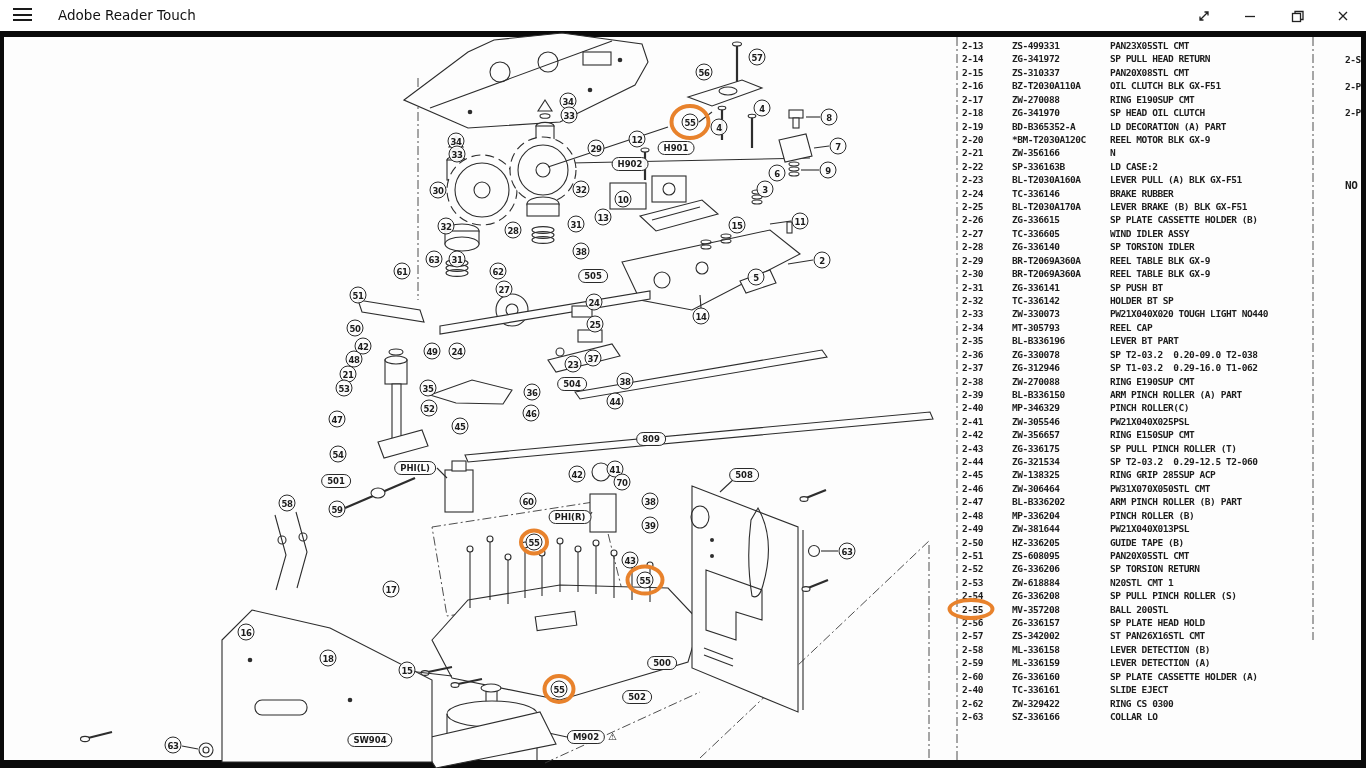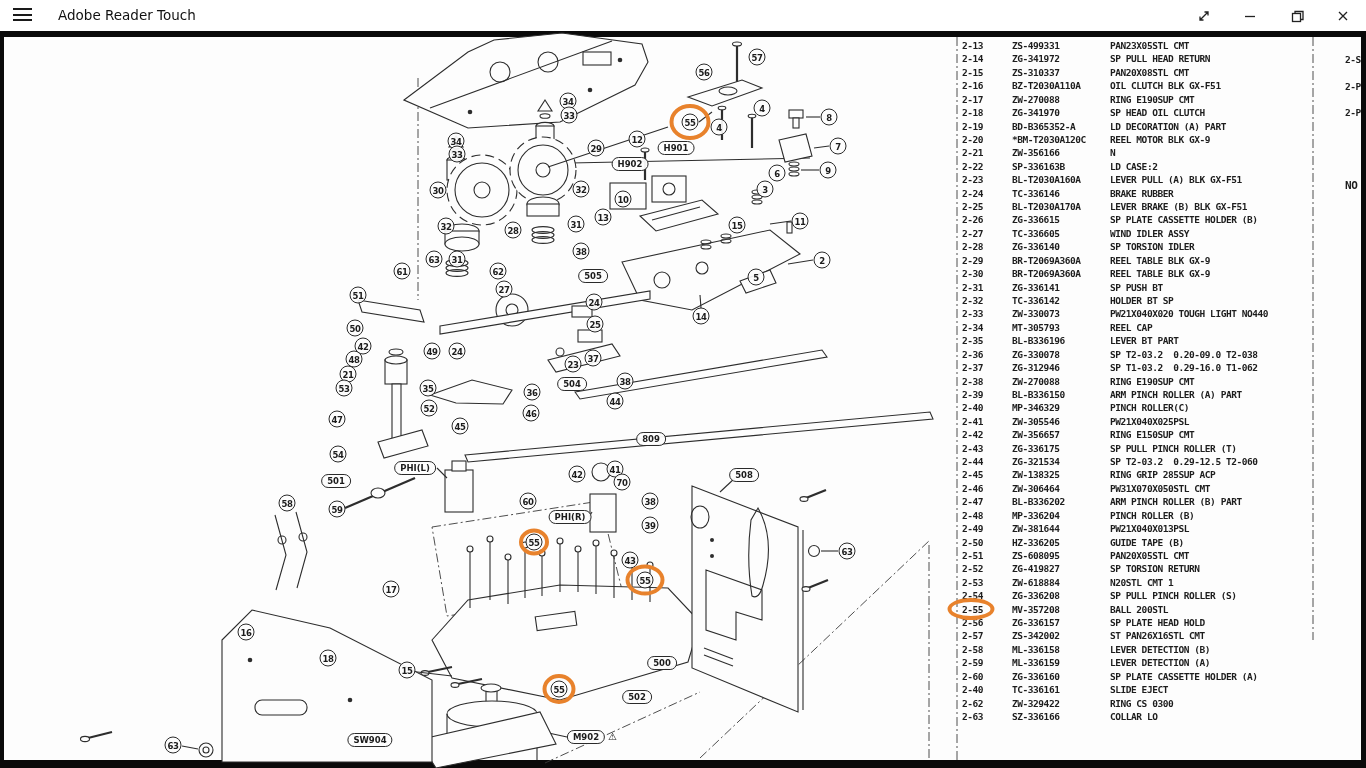--- a/index.html
+++ b/index.html
@@ -409,21 +409,21 @@
       <div class="prow" style="left: 958px; top: 392.18px;"><span class="ref">2-42</span><span class="part">ZW-356657</span><span class="desc">RING E150SUP CMT</span></div>
       <div class="prow" style="left: 958px; top: 405.6px;"><span class="ref">2-43</span><span class="part">ZG-336175</span><span class="desc">SP PULL PINCH ROLLER (T)</span></div>
       <div class="prow" style="left: 958px; top: 419.02px;"><span class="ref">2-44</span><span class="part">ZG-321534</span><span class="desc">SP T2-03.2  0.29-12.5 T2-060</span></div>
       <div class="prow" style="left: 958px; top: 432.44px;"><span class="ref">2-45</span><span class="part">ZW-138325</span><span class="desc">RING GRIP 285SUP ACP</span></div>
       <div class="prow" style="left: 958px; top: 445.86px;"><span class="ref">2-46</span><span class="part">ZW-306464</span><span class="desc">PW31X070X050STL CMT</span></div>
       <div class="prow" style="left: 958px; top: 459.28px;"><span class="ref">2-47</span><span class="part">BL-B336202</span><span class="desc">ARM PINCH ROLLER (B) PART</span></div>
       <div class="prow" style="left: 958px; top: 472.7px;"><span class="ref">2-48</span><span class="part">MP-336204</span><span class="desc">PINCH ROLLER (B)</span></div>
       <div class="prow" style="left: 958px; top: 486.12px;"><span class="ref">2-49</span><span class="part">ZW-381644</span><span class="desc">PW21X040X013PSL</span></div>
       <div class="prow" style="left: 958px; top: 499.54px;"><span class="ref">2-50</span><span class="part">HZ-336205</span><span class="desc">GUIDE TAPE (B)</span></div>
       <div class="prow" style="left: 958px; top: 512.96px;"><span class="ref">2-51</span><span class="part">ZS-608095</span><span class="desc">PAN20X05STL CMT</span></div>
-      <div class="prow" style="left: 958px; top: 526.38px;"><span class="ref">2-52</span><span class="part">ZG-419827</span><span class="desc">SP TORSION RETURN</span></div>
+      <div class="prow" style="left: 958px; top: 526.38px;"><span class="ref">2-52</span><span class="part">ZG-336206</span><span class="desc">SP TORSION RETURN</span></div>
       <div class="prow" style="left: 958px; top: 539.8px;"><span class="ref">2-53</span><span class="part">ZW-618884</span><span class="desc">N20STL CMT 1</span></div>
       <div class="prow" style="left: 958px; top: 553.22px;"><span class="ref">2-54</span><span class="part">ZG-336208</span><span class="desc">SP PULL PINCH ROLLER (S)</span></div>
       <div class="prow" style="left: 958px; top: 566.64px;"><span class="ref">2-55</span><span class="part">MV-357208</span><span class="desc">BALL 200STL</span></div>
       <div class="prow" style="left: 958px; top: 580.06px;"><span class="ref">2-56</span><span class="part">ZG-336157</span><span class="desc">SP PLATE HEAD HOLD</span></div>
       <div class="prow" style="left: 958px; top: 593.48px;"><span class="ref">2-57</span><span class="part">ZS-342002</span><span class="desc">ST PAN26X16STL CMT</span></div>
       <div class="prow" style="left: 958px; top: 606.9px;"><span class="ref">2-58</span><span class="part">ML-336158</span><span class="desc">LEVER DETECTION (B)</span></div>
       <div class="prow" style="left: 958px; top: 620.32px;"><span class="ref">2-59</span><span class="part">ML-336159</span><span class="desc">LEVER DETECTION (A)</span></div>
       <div class="prow" style="left: 958px; top: 633.74px;"><span class="ref">2-60</span><span class="part">ZG-336160</span><span class="desc">SP PLATE CASSETTE HOLDER (A)</span></div>
       <div class="prow" style="left: 958px; top: 647.16px;"><span class="ref">2-40</span><span class="part">TC-336161</span><span class="desc">SLIDE EJECT</span></div>
       <div class="prow" style="left: 958px; top: 660.58px;"><span class="ref">2-62</span><span class="part">ZW-329422</span><span class="desc">RING CS 0300</span></div>

